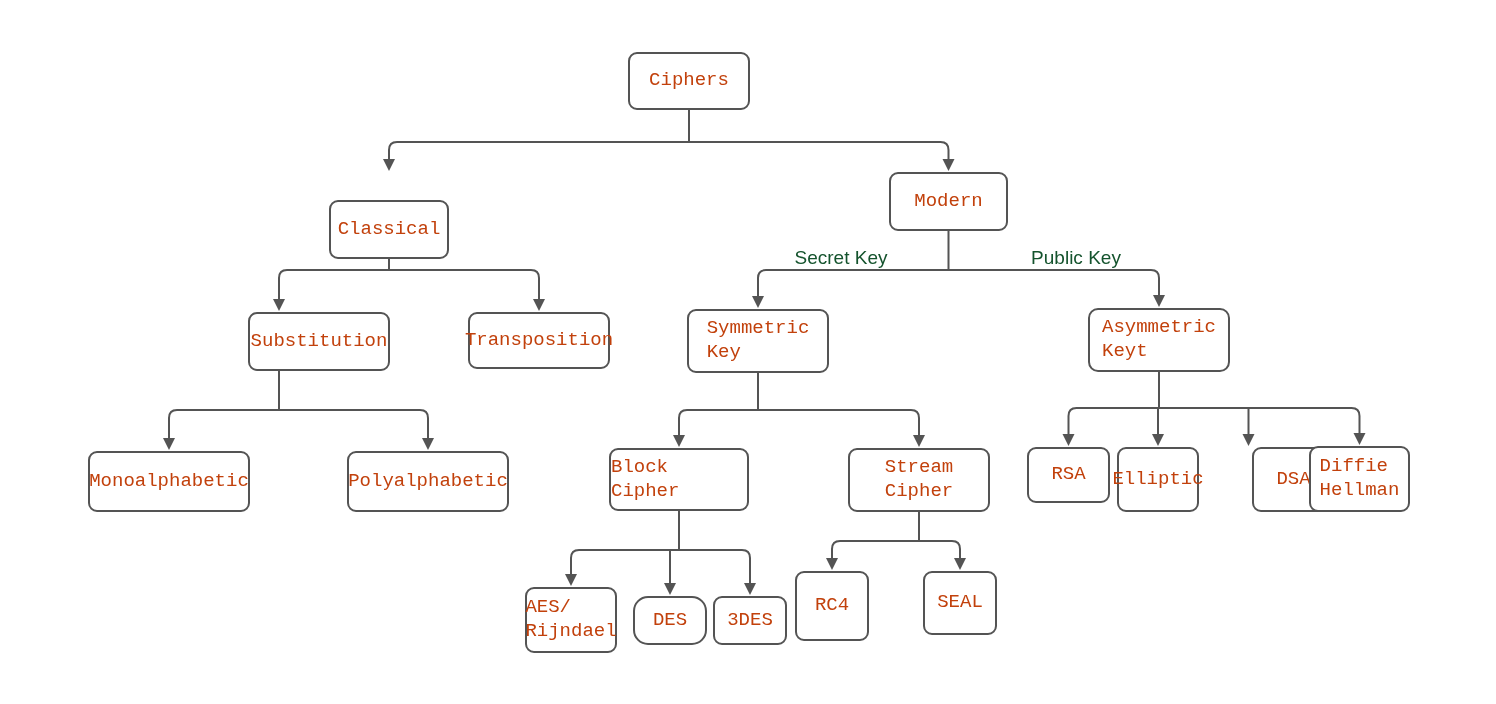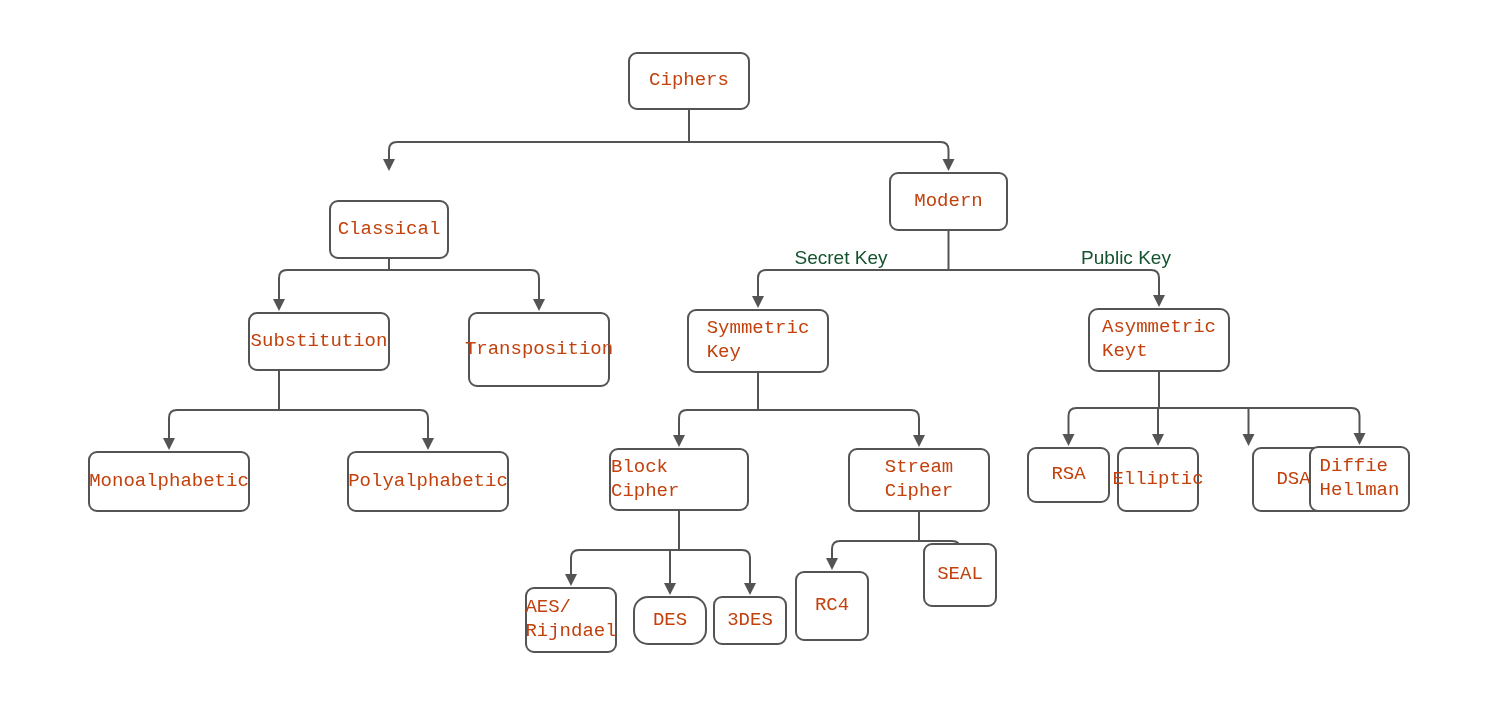--- a/index.html
+++ b/index.html
@@ -34,39 +34,39 @@
     font-size: 19px;
     color: #14532d;
     white-space: nowrap;
     z-index: 1;
   }
   
   #n-ciphers         { left: 628px;  top: 52px;  width: 122px; height: 58px; }
   #n-classical       { left: 329px;  top: 172px; width: 120px; height: 59px; margin-top: 28px; }
   #n-modern          { left: 889px;  top: 172px; width: 119px; height: 59px; }
   #n-substitution    { left: 208px;  top: 312px; width: 142px; height: 59px; margin-left: 40px; }
-  #n-transposition   { left: 468px;  top: 312px; width: 142px; height: 75px; }
+  #n-transposition   { left: 468px;  top: 312px; width: 142px; height: 57px; }
   #n-symmetric-key   { left: 687px;  top: 309px; width: 142px; height: 64px; }
   #n-asymmetric-keyt { left: 1088px; top: 308px; width: 142px; height: 64px; border-radius: 10px; }
   #n-monoalphabetic  { left: 88px;   top: 451px; width: 162px; height: 61px; }
   #n-polyalphabetic  { left: 347px;  top: 451px; width: 162px; height: 61px; }
   #n-block-cipher    { left: 609px;  top: 448px; width: 140px; height: 63px; }
   #n-stream-cipher   { left: 848px;  top: 448px; width: 142px; height: 64px; }
   #n-rsa             { left: 1027px; top: 447px; width: 83px;  height: 56px; }
   #n-elliptic        { left: 1117px; top: 447px; width: 82px;  height: 65px; }
   #n-dsa             { left: 1207px; top: 447px; width: 83px;  height: 65px; margin-left: 45px; }
   #n-diffie-hellman  { left: 1309px; top: 446px; width: 101px; height: 66px; }
   #n-aes-rijndael    { left: 525px;  top: 587px; width: 92px;  height: 66px; }
   #n-des             { left: 633px;  top: 596px; width: 74px;  height: 49px; border-radius: 15px; }
   #n-3des            { left: 713px;  top: 596px; width: 74px;  height: 49px; }
   #n-rc4             { left: 795px;  top: 571px; width: 74px;  height: 70px; }
-  #n-seal            { left: 923px;  top: 543px; width: 74px;  height: 64px; }
+  #n-seal            { left: 923px;  top: 571px; width: 74px;  height: 64px; }
   
   #lbl-secret-key { left: 841px;  top: 258px; }
-  #lbl-public-key { left: 1126px; top: 258px; text-align: center; }
+  #lbl-public-key { left: 1076px; top: 258px; text-align: center; }
 </style>
 </head>
 <body>
 
 <div id="canvas">
     <svg width="1496" height="704" style="position: absolute; left: 0px; top: 0px; z-index: 0; pointer-events: none;">
       <path d="M 689 110 L 689 142 M 389 150 Q 389 142 397 142 L 940.5 142 Q 948.5 142 948.5 150 M 389 150 L 389 161 M 948.5 150 L 948.5 161 M 389 231 L 389 270 M 279 278 Q 279 270 287 270 L 531 270 Q 539 270 539 278 M 279 278 L 279 301 M 539 278 L 539 301 M 948.5 231 L 948.5 270 M 758 278 Q 758 270 766 270 L 1151 270 Q 1159 270 1159 278 M 758 278 L 758 298 M 1159 278 L 1159 297 M 279 371 L 279 410 M 169 418 Q 169 410 177 410 L 420 410 Q 428 410 428 418 M 169 418 L 169 440 M 428 418 L 428 440 M 758 373 L 758 410 M 679 418 Q 679 410 687 410 L 911 410 Q 919 410 919 418 M 679 418 L 679 437 M 919 418 L 919 437 M 1159 372 L 1159 408 M 1068.5 416 Q 1068.5 408 1076.5 408 L 1351.5 408 Q 1359.5 408 1359.5 416 M 1068.5 416 L 1068.5 436 M 1158 408 L 1158 436 M 1248.5 408 L 1248.5 436 M 1359.5 416 L 1359.5 435 M 679 511 L 679 550 M 571 558 Q 571 550 579 550 L 742 550 Q 750 550 750 558 M 571 558 L 571 576 M 670 550 L 670 585 M 750 558 L 750 585 M 919 512 L 919 541 M 832 549 Q 832 541 840 541 L 952 541 Q 960 541 960 549 M 832 549 L 832 560 M 960 549 L 960 560 " fill="none" stroke="#545454" stroke-width="2"></path>
       <polygon points="383,159 395,159 389,171" fill="#545454"></polygon>
       <polygon points="942.5,159 954.5,159 948.5,171" fill="#545454"></polygon>
       <polygon points="273,299 285,299 279,311" fill="#545454"></polygon>

